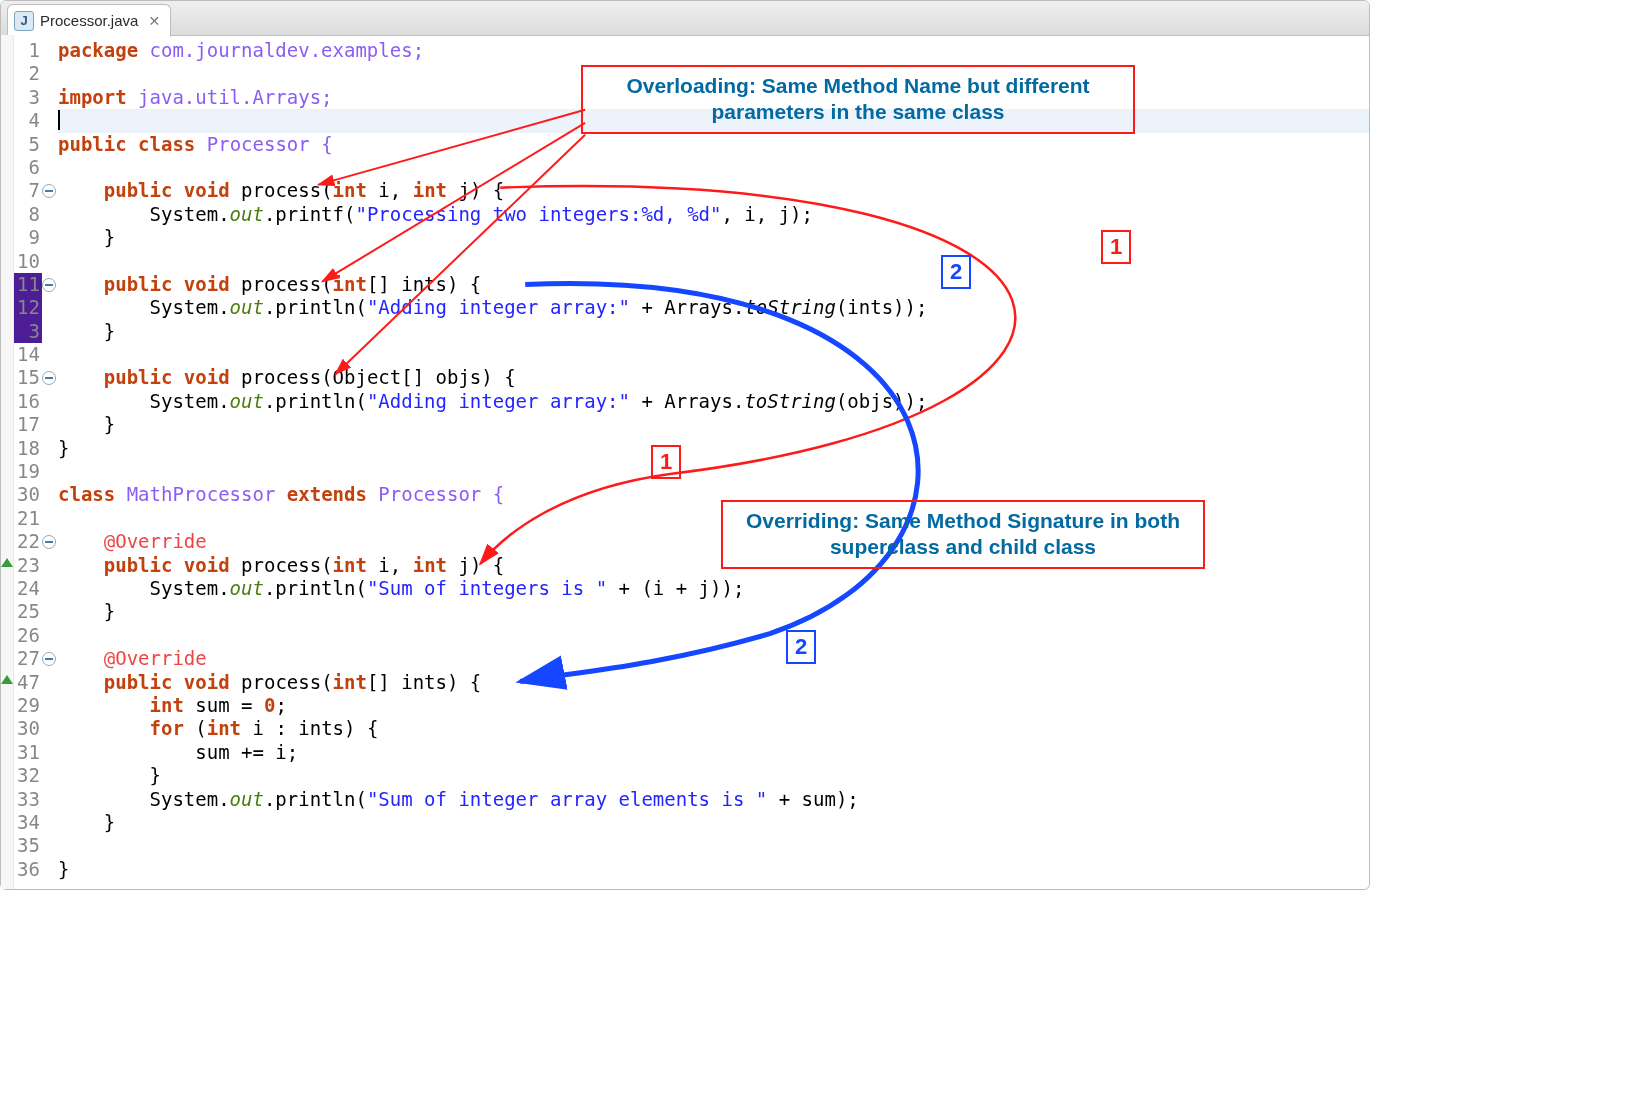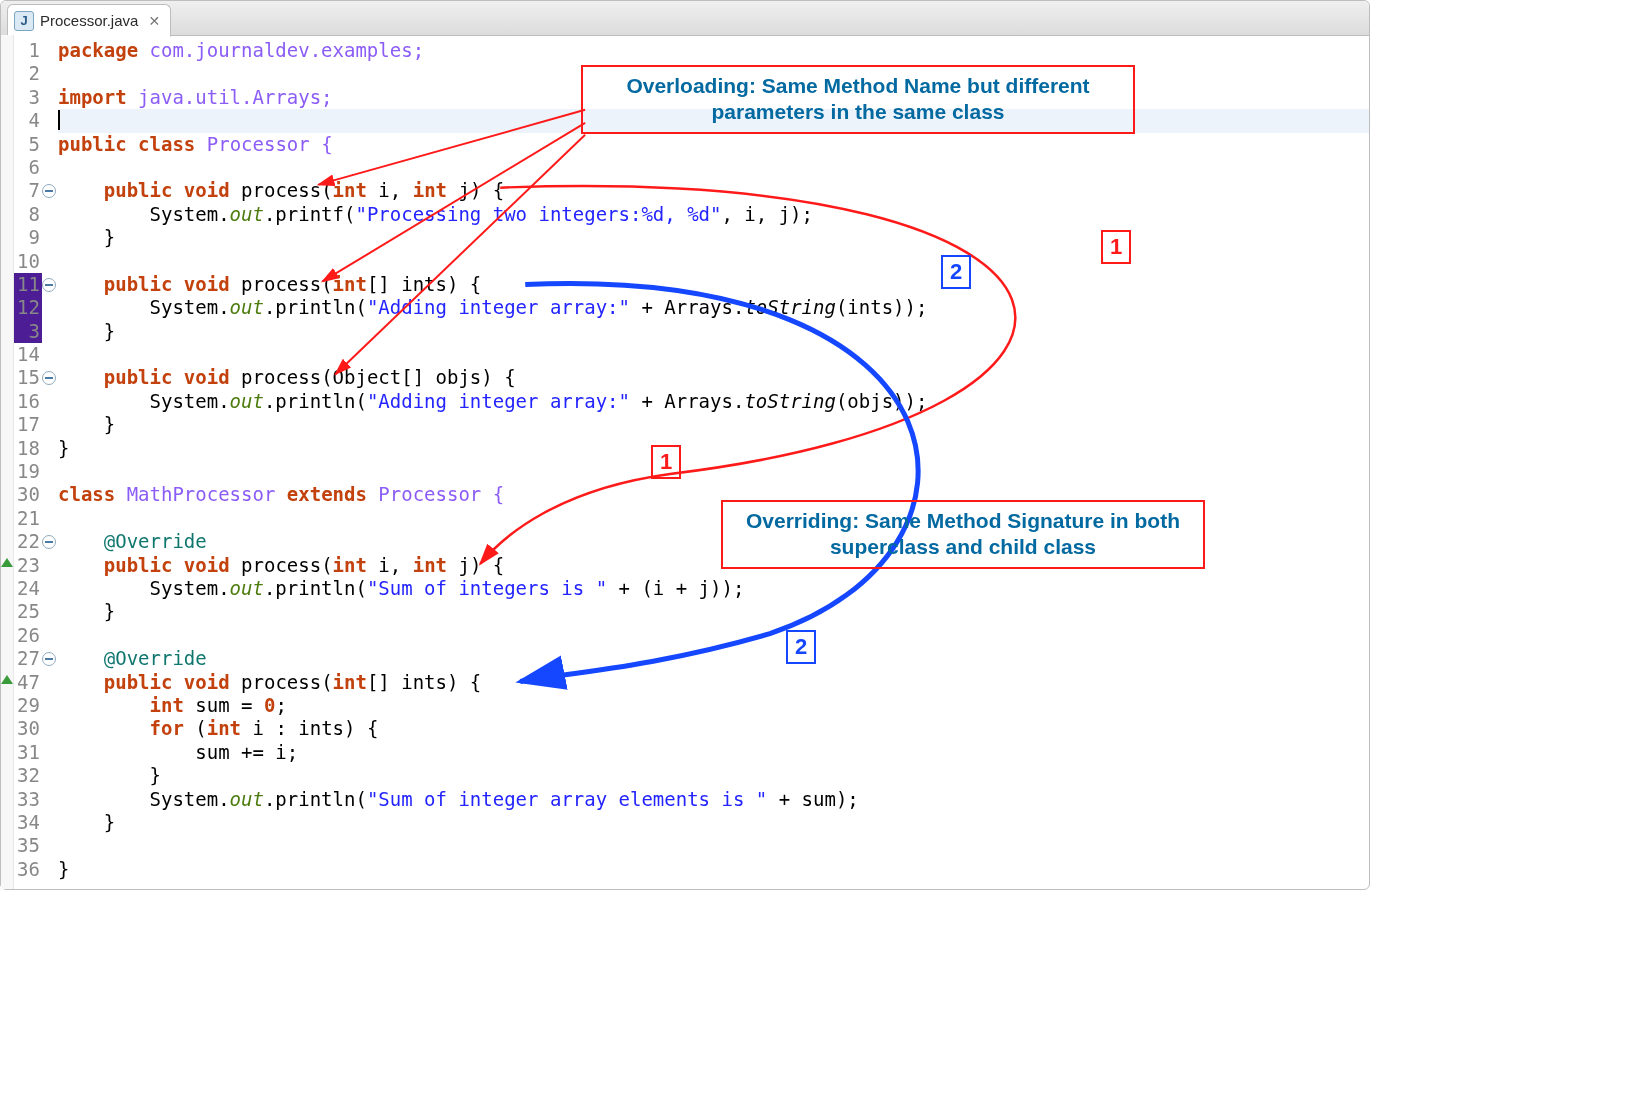--- a/index.html
+++ b/index.html
@@ -119,21 +119,21 @@
     position: relative; top: -1px;
   }
   .hl-line {
     background: #ecf3fb;
   }
   
   .kw   { color: #c2410c; font-weight: bold; }
   .sfld { color: #4d7c0f; font-style: italic; }
   .str  { color: #2324ff; }
   .fn   { color: #000; }
-  .ann  { color: #0f766e; }
+  .ann  { color: #ef4444; }
   .id   { color: #8b5cf6; }
   .pun  { color: #000; }
   .smeth { color: #000; font-style: italic; }
 
   
   .g-blue { background: #4c1d95; }
 
   
   .overlay {
     position: absolute;

